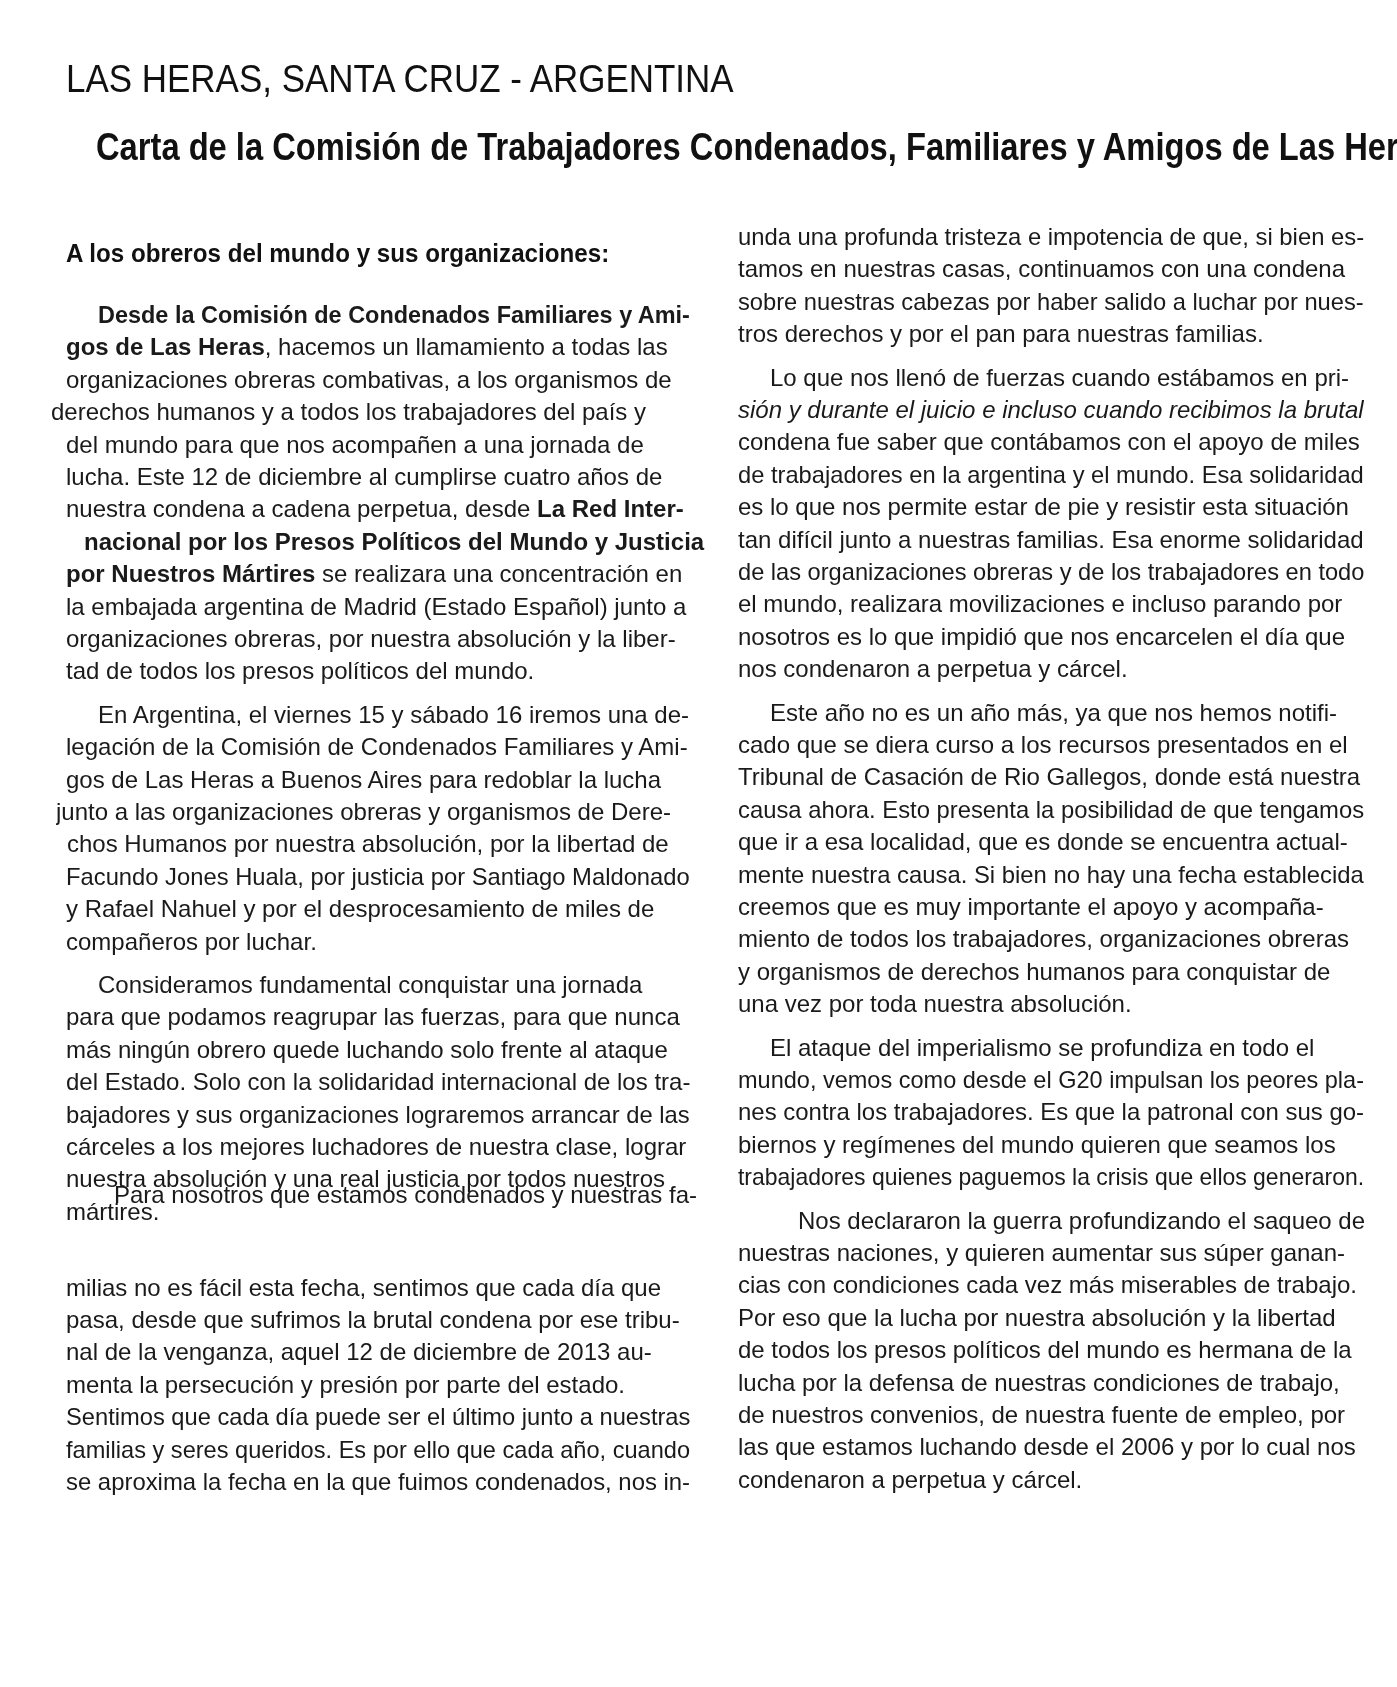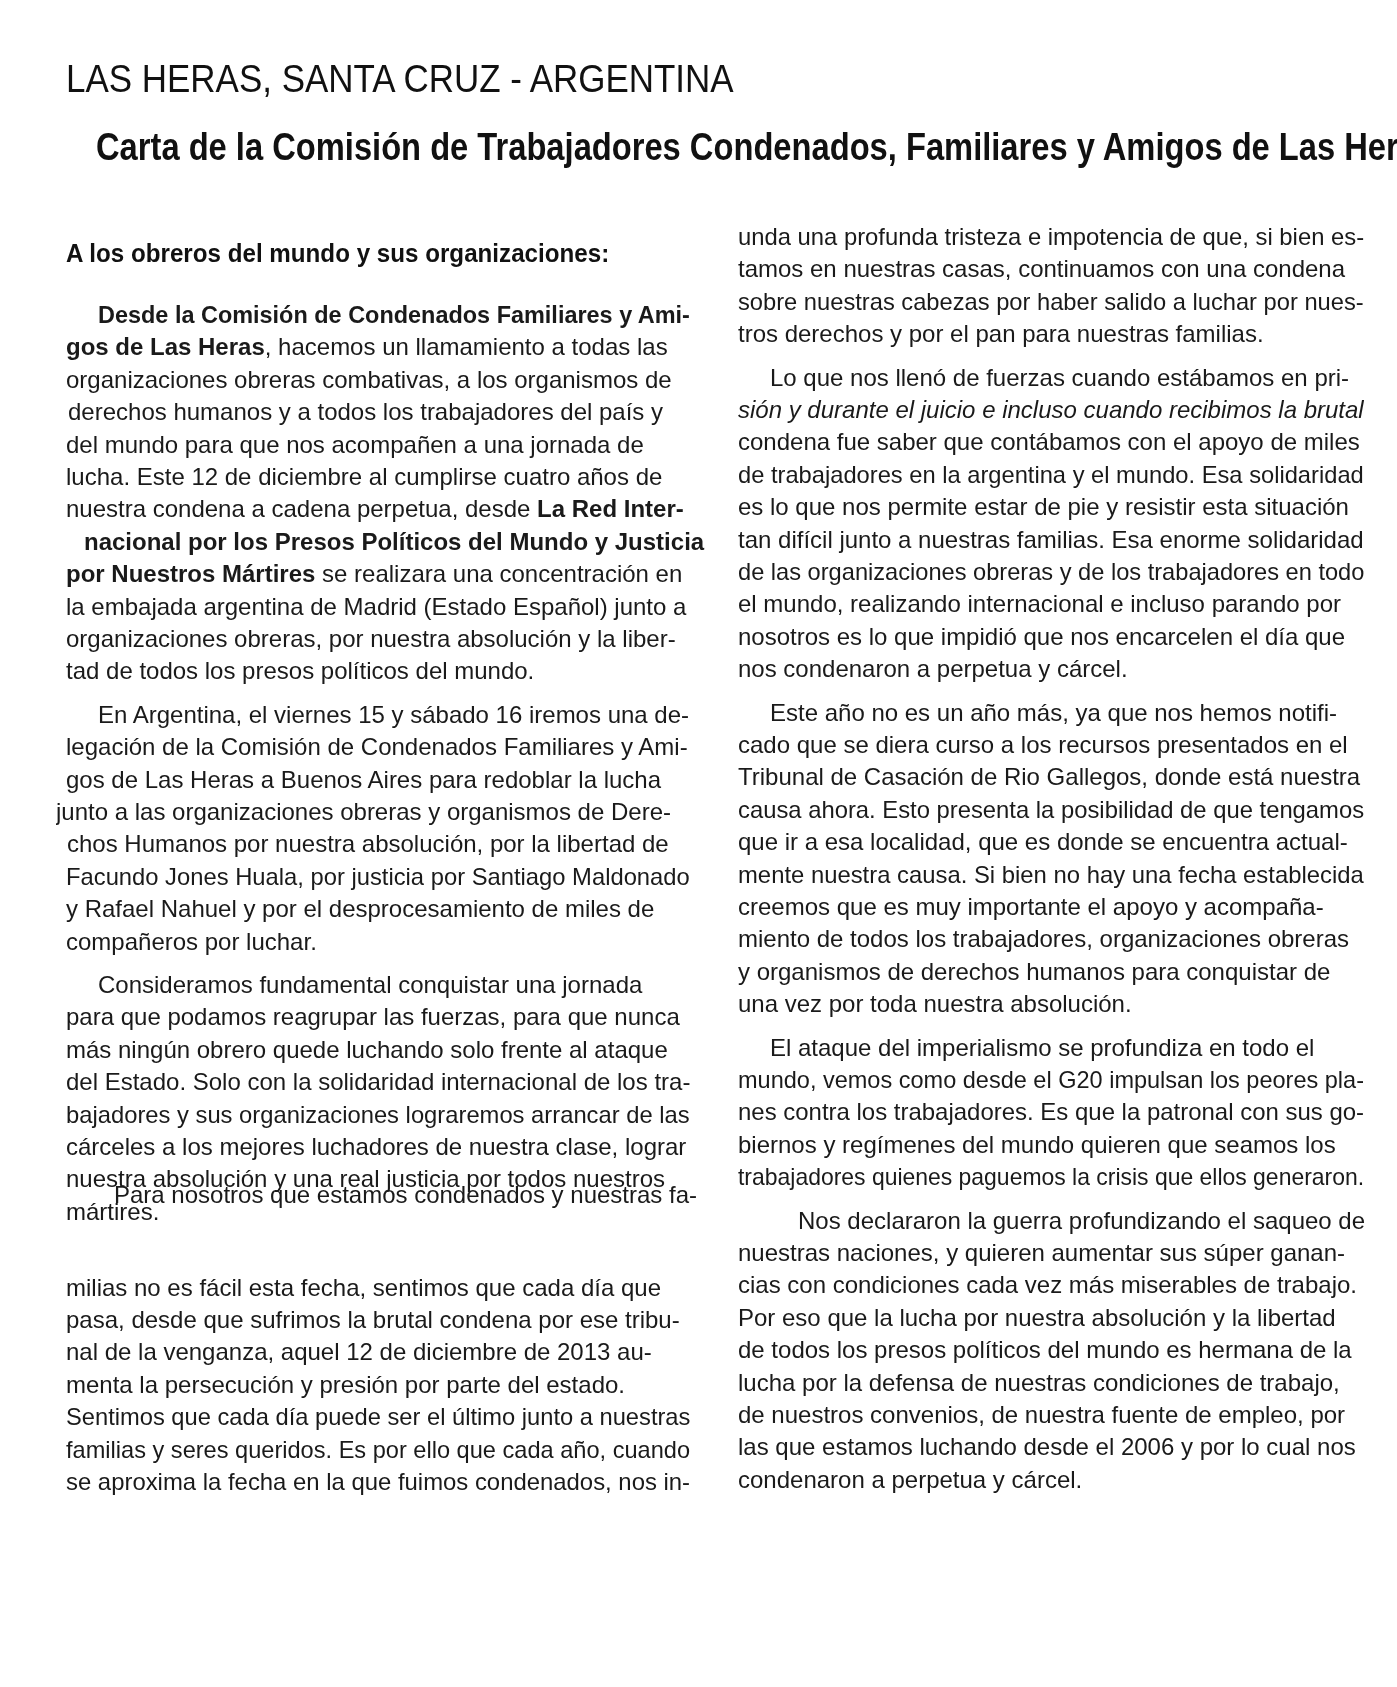--- a/index.html
+++ b/index.html
@@ -35,21 +35,21 @@
 <body>
 
 <div class="kicker">LAS HERAS, SANTA CRUZ - ARGENTINA</div>
 <div class="headline">Carta de la Comisión de Trabajadores Condenados, Familiares y Amigos de Las Heras</div>
 <div class="salutation">A los obreros del mundo y sus organizaciones:</div>
 
 <div id="left-col">
     <div class="line" style="left: 98px; top: 298px; width: 606px; white-space: nowrap; height: 34px; overflow: hidden; text-align-last: left; transform: scaleX(0.976898);"><b>Desde la Comisión de Condenados Familiares y Ami-</b></div>
     <div class="line" style="left: 66px; top: 330.4px; width: 624px; white-space: nowrap; height: 34px; overflow: hidden; text-align-last: left; word-spacing: 0px;"><b>gos de Las Heras</b><span>, hacemos un llamamiento a todas las</span></div>
     <div class="line" style="left: 66px; top: 362.8px; width: 624px; white-space: nowrap; height: 34px; overflow: hidden; text-align-last: left; word-spacing: 0px;"><span>organizaciones obreras combativas, a los organismos de</span></div>
-    <div class="line" style="left: 68px; top: 395.2px; width: 624px; white-space: nowrap; height: 34px; overflow: hidden; text-align-last: left; word-spacing: 0px;"><span>derechos humanos y a todos los trabajadores del país y</span></div>
+    <div class="line" style="left: 51px; top: 395.2px; width: 624px; white-space: nowrap; height: 34px; overflow: hidden; text-align-last: left; word-spacing: 0px;"><span>derechos humanos y a todos los trabajadores del país y</span></div>
     <div class="line" style="left: 66px; top: 427.6px; width: 624px; white-space: nowrap; height: 34px; overflow: hidden; text-align-last: left; word-spacing: 0px;"><span>del mundo para que nos acompañen a una jornada de</span></div>
     <div class="line" style="left: 66px; top: 460px; width: 624px; white-space: nowrap; height: 34px; overflow: hidden; text-align-last: left; word-spacing: 0px;"><span>lucha. Este 12 de diciembre al cumplirse cuatro años de</span></div>
     <div class="line" style="left: 66px; top: 492.4px; width: 624px; white-space: nowrap; height: 34px; overflow: hidden; text-align-last: left; word-spacing: 0px;"><span>nuestra condena a cadena perpetua, desde </span><b>La Red Inter-</b></div>
     <div class="line" style="left: 84px; top: 524.8px; width: 624px; white-space: nowrap; height: 34px; overflow: hidden; text-align-last: left; word-spacing: 0px;"><b>nacional por los Presos Políticos del Mundo y Justicia</b></div>
     <div class="line" style="left: 66px; top: 557.2px; width: 624px; white-space: nowrap; height: 34px; overflow: hidden; text-align-last: left; word-spacing: 0px;"><b>por Nuestros Mártires</b><span> se realizara una concentración en</span></div>
     <div class="line" style="left: 66px; top: 589.6px; width: 624px; white-space: nowrap; height: 34px; overflow: hidden; text-align-last: left; word-spacing: 0px;"><span>la embajada argentina de Madrid (Estado Español) junto a</span></div>
     <div class="line" style="left: 66px; top: 622px; width: 624px; white-space: nowrap; height: 34px; overflow: hidden; text-align-last: left; word-spacing: 0px;"><span>organizaciones obreras, por nuestra absolución y la liber-</span></div>
     <div class="line last" style="left: 66px; top: 654.4px; width: 624px; white-space: nowrap; height: 34px; overflow: hidden; text-align-last: left;"><span>tad de todos los presos políticos del mundo.</span></div>
     <div class="line" style="left: 98px; top: 697.8px; width: 592px; white-space: nowrap; height: 34px; overflow: hidden; text-align-last: left; word-spacing: 0px;"><span>En Argentina, el viernes 15 y sábado 16 iremos una de-</span></div>
     <div class="line" style="left: 66px; top: 730.2px; width: 624px; white-space: nowrap; height: 34px; overflow: hidden; text-align-last: left; word-spacing: 0px;"><span>legación de la Comisión de  Condenados Familiares y Ami-</span></div>
@@ -81,21 +81,21 @@
     <div class="line" style="left: 738px; top: 252.4px; width: 626px; white-space: nowrap; height: 34px; overflow: hidden; text-align-last: left; word-spacing: 0px;">tamos en nuestras casas, continuamos con una condena</div>
     <div class="line" style="left: 738px; top: 284.8px; width: 634px; white-space: nowrap; height: 34px; overflow: hidden; text-align-last: left; transform: scaleX(0.987382);">sobre nuestras cabezas por haber salido a luchar por nues-</div>
     <div class="line last" style="left: 738px; top: 317.2px; width: 626px; white-space: nowrap; height: 34px; overflow: hidden; text-align-last: left;">tros derechos y por el pan para nuestras familias.</div>
     <div class="line" style="left: 770px; top: 360.6px; width: 594px; white-space: nowrap; height: 34px; overflow: hidden; text-align-last: left; word-spacing: 0px;">Lo que nos llenó de fuerzas cuando estábamos en pri-</div>
     <div class="line" style="left: 738px; top: 393px; width: 626px; white-space: nowrap; height: 34px; overflow: hidden; text-align-last: left; word-spacing: 0px; font-style: italic;">sión y durante el juicio e incluso cuando recibimos la brutal</div>
     <div class="line" style="left: 738px; top: 425.4px; width: 626px; white-space: nowrap; height: 34px; overflow: hidden; text-align-last: left; word-spacing: 0px;">condena fue saber que contábamos con el apoyo de miles</div>
     <div class="line" style="left: 738px; top: 457.8px; width: 634px; white-space: nowrap; height: 34px; overflow: hidden; text-align-last: left; transform: scaleX(0.987382);">de trabajadores en la argentina y el mundo. Esa solidaridad</div>
     <div class="line" style="left: 738px; top: 490.2px; width: 626px; white-space: nowrap; height: 34px; overflow: hidden; text-align-last: left; word-spacing: 0px;">es lo que nos permite estar de pie y resistir esta situación</div>
     <div class="line" style="left: 738px; top: 522.6px; width: 626px; white-space: nowrap; height: 34px; overflow: hidden; text-align-last: left; word-spacing: 0px;">tan difícil junto a nuestras familias. Esa enorme solidaridad</div>
     <div class="line" style="left: 738px; top: 555px; width: 636px; white-space: nowrap; height: 34px; overflow: hidden; text-align-last: left; transform: scaleX(0.984277);">de las organizaciones obreras y de los trabajadores en todo</div>
-    <div class="line" style="left: 738px; top: 587.4px; width: 626px; white-space: nowrap; height: 34px; overflow: hidden; text-align-last: left; word-spacing: 0px;">el mundo, realizando internacional e incluso parando por</div>
+    <div class="line" style="left: 738px; top: 587.4px; width: 626px; white-space: nowrap; height: 34px; overflow: hidden; text-align-last: left; word-spacing: 0px;">el mundo, realizara movilizaciones e incluso parando por</div>
     <div class="line" style="left: 738px; top: 619.8px; width: 626px; white-space: nowrap; height: 34px; overflow: hidden; text-align-last: left; word-spacing: 0px;">nosotros es lo que impidió que nos encarcelen el día que</div>
     <div class="line last" style="left: 738px; top: 652.2px; width: 626px; white-space: nowrap; height: 34px; overflow: hidden; text-align-last: left;">nos condenaron a perpetua y cárcel.</div>
     <div class="line" style="left: 770px; top: 695.6px; width: 594px; white-space: nowrap; height: 34px; overflow: hidden; text-align-last: left; word-spacing: 0px;">Este año no es un año más, ya que nos hemos notifi-</div>
     <div class="line" style="left: 738px; top: 728px; width: 626px; white-space: nowrap; height: 34px; overflow: hidden; text-align-last: left; word-spacing: 0px;">cado que se diera curso a los recursos presentados en el</div>
     <div class="line" style="left: 738px; top: 760.4px; width: 626px; white-space: nowrap; height: 34px; overflow: hidden; text-align-last: left; word-spacing: 0px;">Tribunal de Casación de Rio Gallegos, donde está nuestra</div>
     <div class="line" style="left: 738px; top: 792.8px; width: 631px; white-space: nowrap; height: 34px; overflow: hidden; text-align-last: left; transform: scaleX(0.992076);">causa ahora. Esto presenta la posibilidad de que tengamos</div>
     <div class="line" style="left: 738px; top: 825.2px; width: 626px; white-space: nowrap; height: 34px; overflow: hidden; text-align-last: left; word-spacing: 0px;">que ir a esa localidad, que es donde se encuentra actual-</div>
     <div class="line" style="left: 738px; top: 857.6px; width: 630px; white-space: nowrap; height: 34px; overflow: hidden; text-align-last: left; transform: scaleX(0.993651);">mente nuestra causa. Si bien no hay una fecha establecida</div>
     <div class="line" style="left: 738px; top: 890px; width: 626px; white-space: nowrap; height: 34px; overflow: hidden; text-align-last: left; word-spacing: 0px;">creemos que es muy importante el apoyo y acompaña-</div>
     <div class="line" style="left: 738px; top: 922.4px; width: 626px; white-space: nowrap; height: 34px; overflow: hidden; text-align-last: left; word-spacing: 0px;">miento de todos los trabajadores, organizaciones obreras</div>

